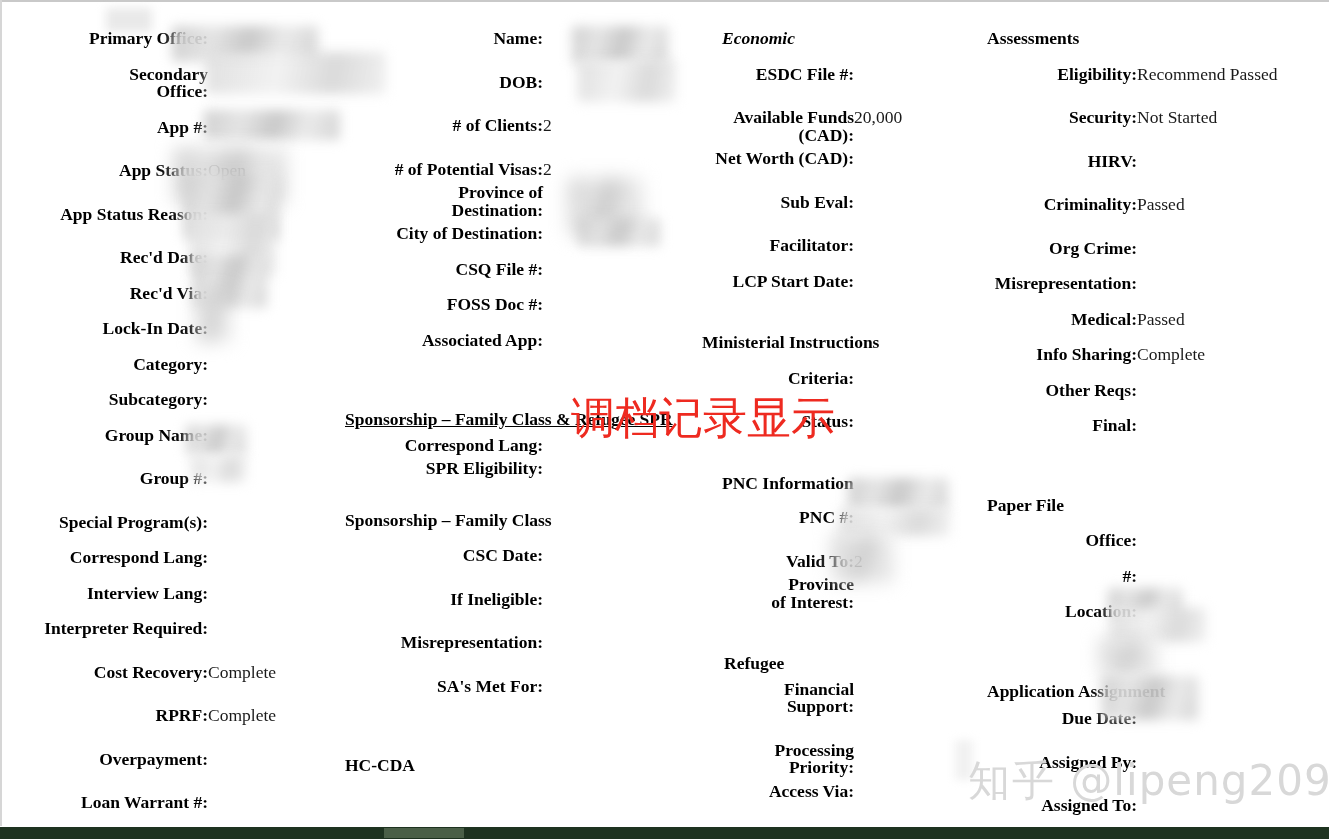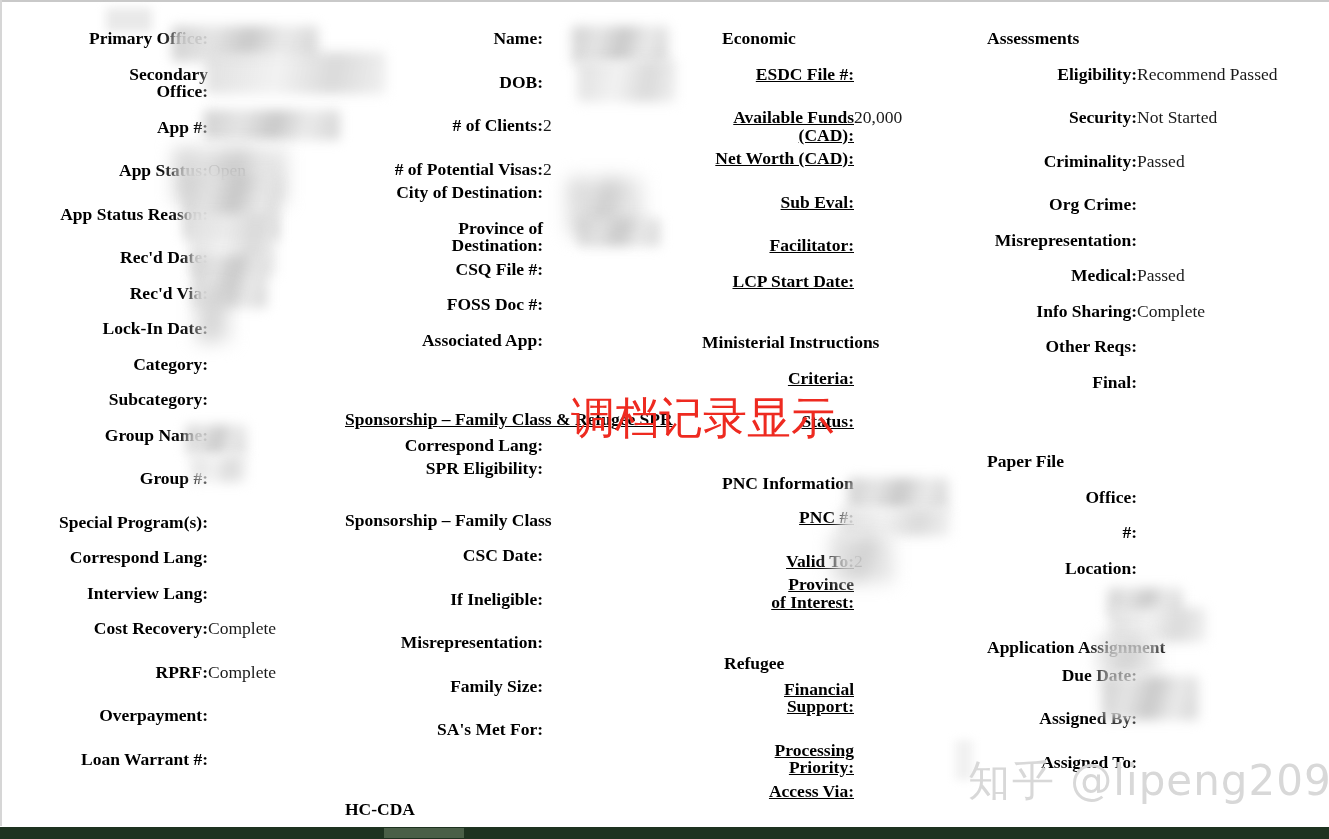--- a/index.html
+++ b/index.html
@@ -74,40 +74,40 @@
     text-align: left;
     white-space: nowrap;
     flex: 0 0 auto;
     padding-left: 0px;
   }
   
   #col1 .lbl { width: 208px; }
   #col1 .val { width: 130px; }
   #col2 .lbl { width: 198px; }
   #col2 .val { width: 145px; }
-  #col3 .lbl { width: 162px; text-decoration: underline; }
+  #col3 .lbl { width: 162px; }
   #col3 .val { width: 105px; }
   #col4 .lbl { width: 172px; }
   #col4 .val { width: 185px; }
 
   .row.tight  { margin-bottom: 6px; }
   .row.loose  { margin-bottom: 26px; }
   .row.gap    { margin-bottom: 44px; }
   .row.gap2   { margin-bottom: 62px; }
 
   
   .section {
     font-weight: bold;
     font-size: 17.5px;
     line-height: 1.0;
     color: #000;
     margin-bottom: 18px;
     text-align: left;
   }
-  .section.center-c3 { text-align: left; padding-left: 30px; }
+  .section.center-c3 { text-align: left; padding-left: 30px; font-style: italic; }
   .section.gaptop { margin-top: 34px; }
 
   
   .blob {
     position: absolute;
     background: linear-gradient(105deg, rgba(205,205,205,0.95) 0%, rgba(226,226,226,0.9) 28%, rgba(196,196,196,0.92) 52%, rgba(232,232,232,0.88) 74%, rgba(208,208,208,0.9) 100%);
     filter: blur(6px);
     border-radius: 4px;
     pointer-events: none;
   }
@@ -253,20 +253,24 @@
       </div>
       <div class="row">
         <span class="lbl">Correspond Lang:</span>
         <span class="val"></span>
       </div>
       <div class="row">
         <span class="lbl">Interview Lang:</span>
         <span class="val"></span>
       </div>
       <div class="row loose">
+        <span class="lbl">Interpreter Required:</span>
+        <span class="val"></span>
+      </div>
+      <div class="row loose">
         <span class="lbl">Cost Recovery:</span>
         <span class="val">Complete</span>
       </div>
       <div class="row loose">
         <span class="lbl">RPRF:</span>
         <span class="val">Complete</span>
       </div>
       <div class="row loose">
         <span class="lbl">Overpayment:</span>
         <span class="val"></span>
@@ -288,27 +292,27 @@
         <span class="val"></span>
       </div>
       <div class="row loose">
         <span class="lbl"># of Clients:</span>
         <span class="val">2</span>
       </div>
       <div class="row tight">
         <span class="lbl"># of Potential Visas:</span>
         <span class="val">2</span>
       </div>
-      <div class="row">
-        <span class="lbl">City of Destination:</span>
-        <span class="val"></span>
-      </div>
       <div class="row tight">
         <span class="lbl">Province of
 Destination:</span>
+        <span class="val"></span>
+      </div>
+      <div class="row">
+        <span class="lbl">City of Destination:</span>
         <span class="val"></span>
       </div>
       <div class="row">
         <span class="lbl">CSQ File #:</span>
         <span class="val"></span>
       </div>
       <div class="row">
         <span class="lbl">FOSS Doc #:</span>
         <span class="val"></span>
       </div>
@@ -334,24 +338,20 @@
         <span class="val"></span>
       </div>
       <div class="row loose">
         <span class="lbl">If Ineligible:</span>
         <span class="val"></span>
       </div>
       <div class="row loose">
         <span class="lbl">Misrepresentation:</span>
         <span class="val"></span>
       </div>
-      <div class="row loose">
-        <span class="lbl">Family Size:</span>
-        <span class="val"></span>
-      </div>
       <div class="row gap2">
         <span class="lbl">SA's Met For:</span>
         <span class="val"></span>
       </div>
 
       <div class="section gaptop" style="margin-bottom:46px;">HC-CDA</div>
 
     </div>
 
     <div class="col" id="col3">
@@ -427,20 +427,24 @@
 
     <div class="col" id="col4">
       <div class="section" style="padding-left:22px;margin-bottom:18px;">Assessments</div>
       <div class="row loose">
         <span class="lbl">Eligibility:</span>
         <span class="val">Recommend Passed</span>
       </div>
       <div class="row loose">
         <span class="lbl">Security:</span>
         <span class="val">Not Started</span>
+      </div>
+      <div class="row loose">
+        <span class="lbl">HIRV:</span>
+        <span class="val"></span>
       </div>
       <div class="row loose">
         <span class="lbl">Criminality:</span>
         <span class="val">Passed</span>
       </div>
       <div class="row">
         <span class="lbl">Org Crime:</span>
         <span class="val"></span>
       </div>
       <div class="row">

